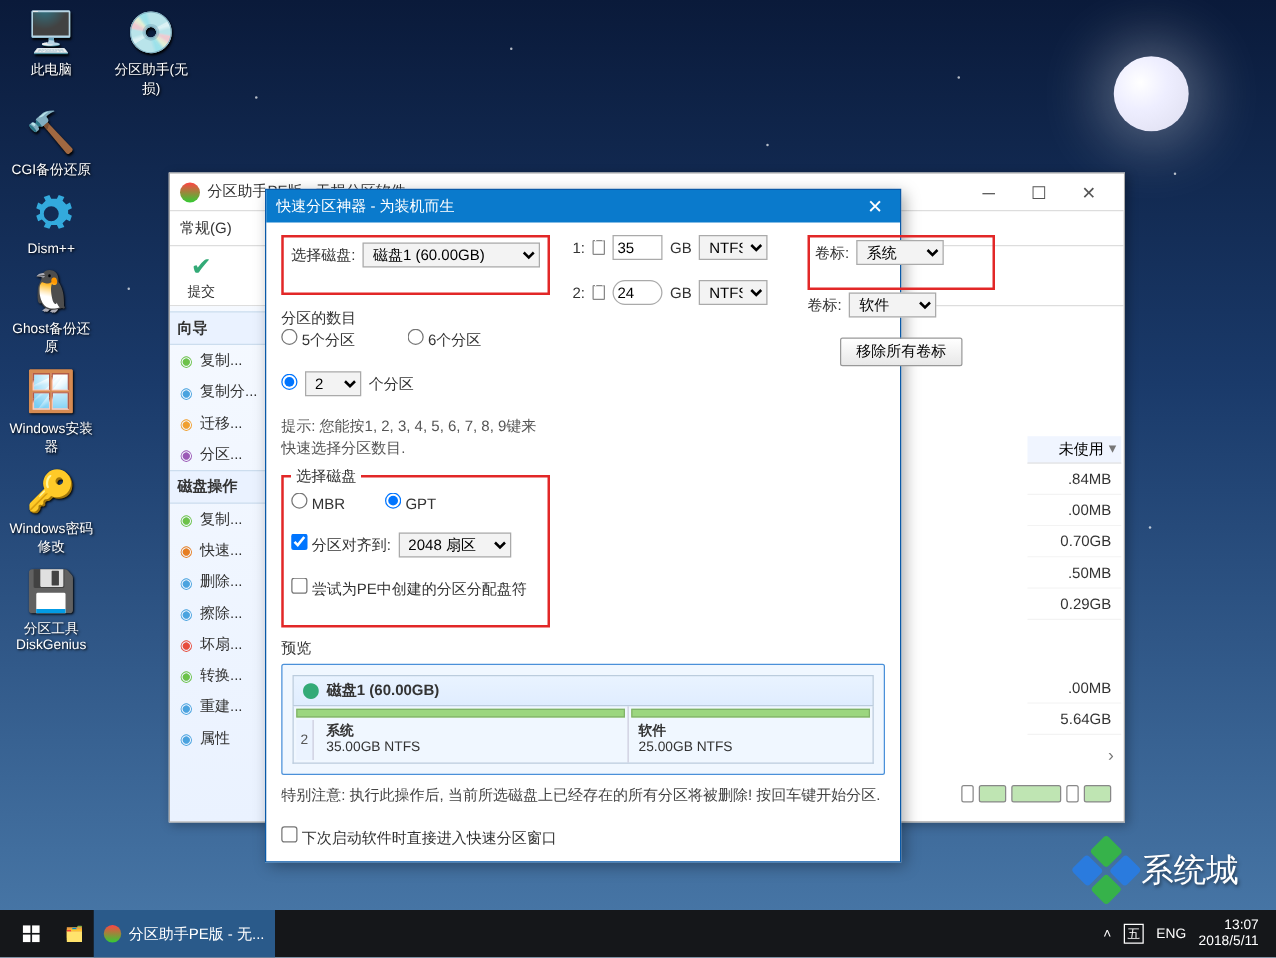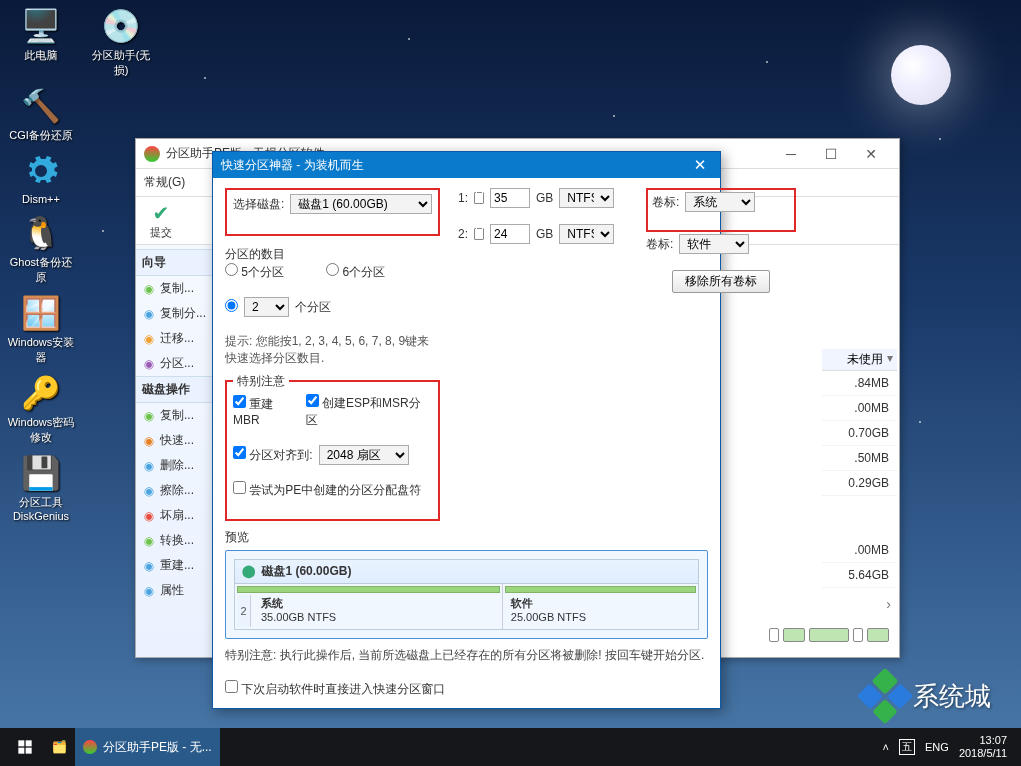--- a/index.html
+++ b/index.html
@@ -267,24 +267,25 @@
               </div>
             <div class="row">
                 <label><input type="radio" name="pc" checked="" style=""></label> 
                 <select style="width:45px"><option>2</option></select> 
                 <span>个分区</span>
               </div>
             <div style="color:#555;margin-top:4px;line-height:1.4">提示: 您能按1, 2, 3, 4, 5, 6, 7, 8, 9键来快速选择分区数目.</div>
           </fieldset>
 
           <fieldset class="hl-red" style="margin-top:6px">
-            <legend>特别注意</legend>
-            <div class="row">
-              <label><input type="checkbox" checked="" style=""> <span>重建MBR</span></label>
-              <label><input type="checkbox" checked="" style=""> <span>创建ESP和MSR分区</span></label>
+            <legend>选择磁盘</legend>
+            <div class="row">
+              <label><input type="radio" name="dt" style=""> <span>MBR</span></label>
+              <span style="width:20px"></span>
+              <label><input type="radio" name="dt" checked="" style=""> <span>GPT</span></label>
             </div>
             <div class="row">
               <label><input type="checkbox" checked="" style=""> <span>分区对齐到:</span></label>
               <select style="width:90px"><option>2048 扇区</option></select>
             </div>
             <div class="row">
               <label><input type="checkbox" style=""> <span>尝试为PE中创建的分区分配盘符</span></label>
             </div>
           </fieldset>
         </div>
@@ -293,21 +294,21 @@
           <div class="row">
             <span>1:</span>
             <span class="lock" style="border-color:#888"></span>
             <input type="text" style="width: 40px; text-align: left;" value="35">
             <span>GB</span>
             <select style="width:55px"><option>NTFS</option></select>
           </div>
           <div class="row">
             <span>2:</span>
             <span class="lock" style="border-color:#888"></span>
-            <input type="text" style="width: 40px; text-align: left;" value="24">
+            <input type="text" style="width: 40px; text-align: left; border-radius: 10px;" value="24">
             <span>GB</span>
             <select style="width:55px"><option>NTFS</option></select>
           </div>
         </div>
 
         <div style="flex:0 0 150px">
           <div class="hl-red" style="padding:2px 4px">
             <div class="row">
               <span>卷标:</span>
               <select style="width:70px"><option>系统</option></select>

